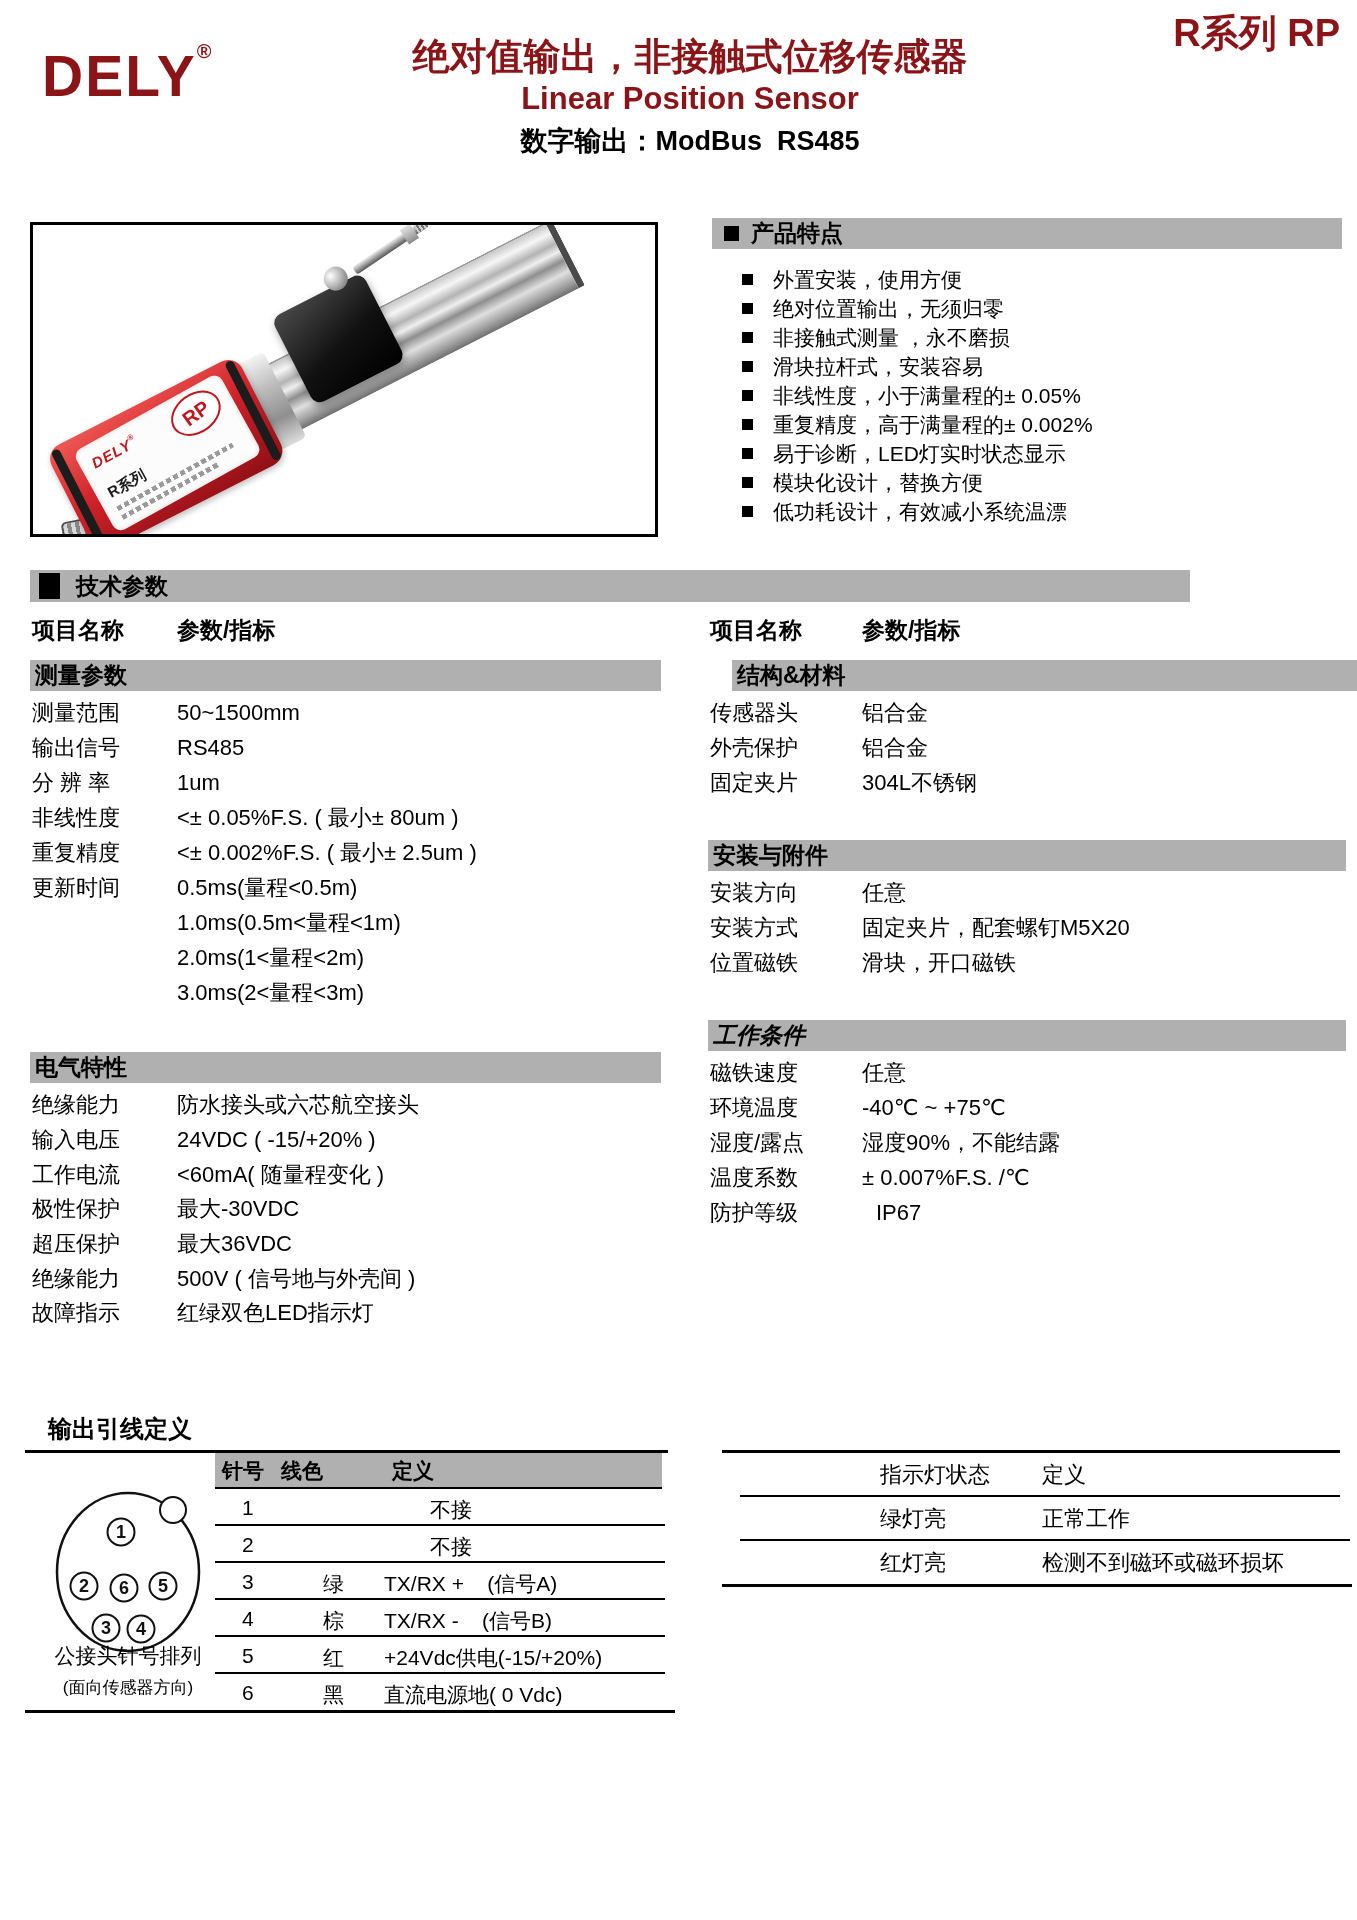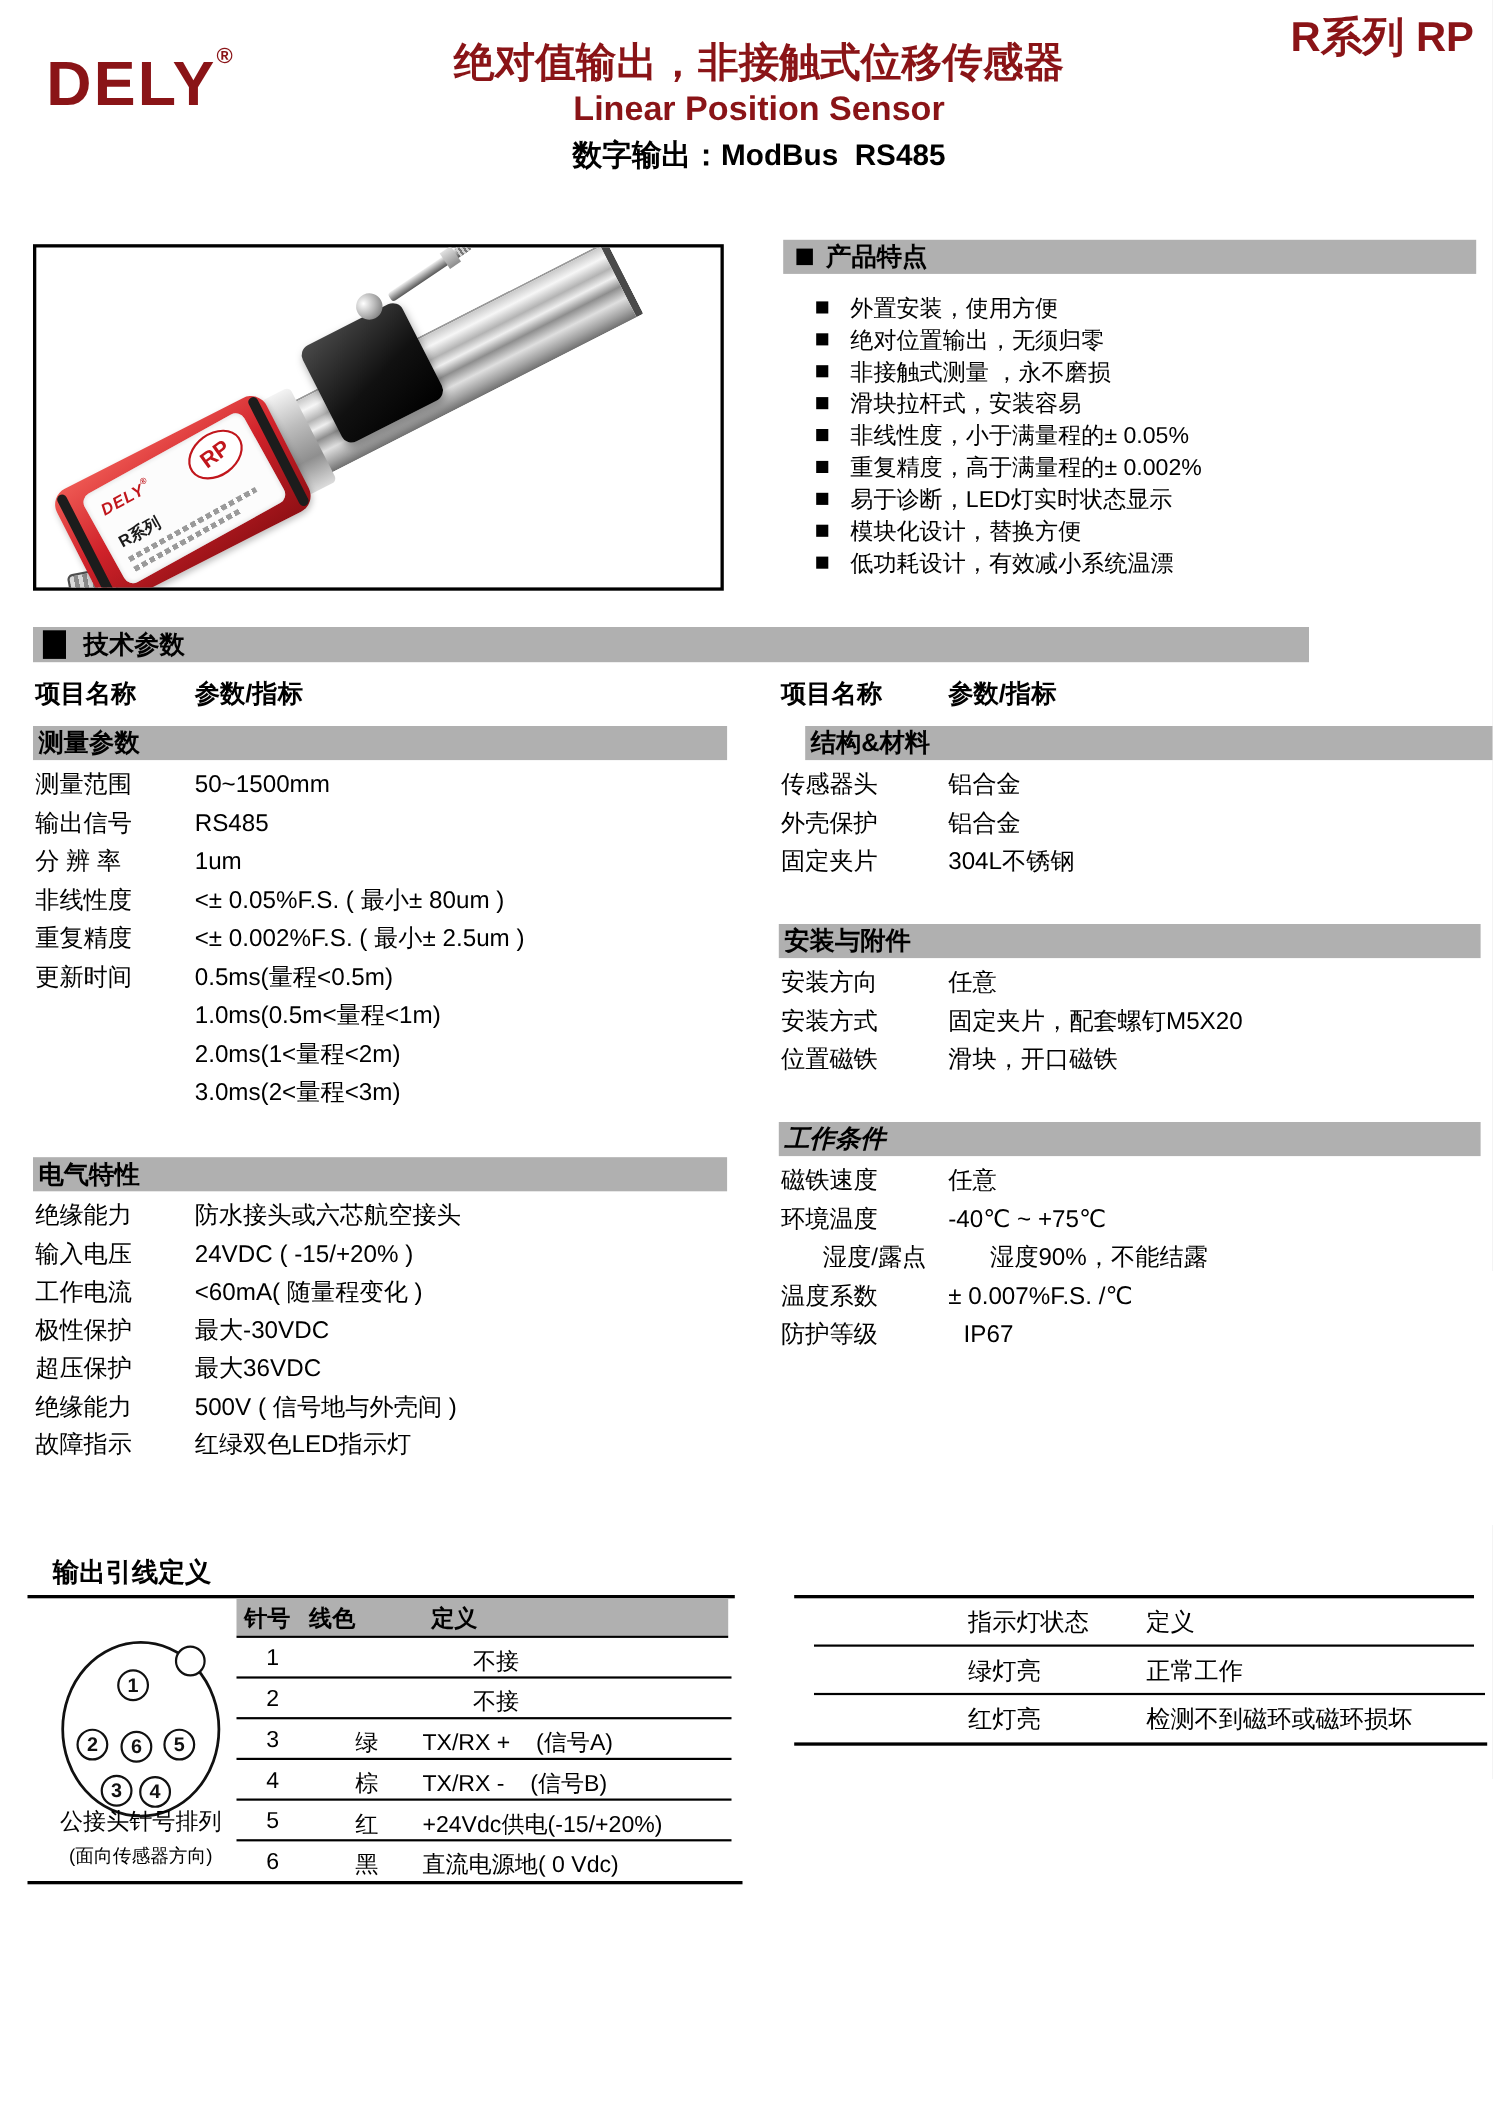--- a/index.html
+++ b/index.html
@@ -201,21 +201,21 @@
   <div class="abs prow rcol" style="left:710px;top:770px;"><span class="pl">固定夹片</span><span>304L不锈钢</span></div>
 
   <div class="abs bar-sub" style="left:708px;top:840px;width:633px;height:31px;">安装与附件</div>
   <div class="abs prow rcol" style="left:710px;top:880px;"><span class="pl">安装方向</span><span>任意</span></div>
   <div class="abs prow rcol" style="left:710px;top:915px;"><span class="pl">安装方式</span><span>固定夹片，配套螺钉M5X20</span></div>
   <div class="abs prow rcol" style="left:710px;top:950px;"><span class="pl">位置磁铁</span><span>滑块，开口磁铁</span></div>
 
   <div class="abs bar-sub" style="left:708px;top:1020px;width:633px;height:31px;font-style:italic;">工作条件</div>
   <div class="abs prow rcol" style="left:710px;top:1060px;"><span class="pl">磁铁速度</span><span>任意</span></div>
   <div class="abs prow rcol" style="left:710px;top:1095px;"><span class="pl">环境温度</span><span>-40℃ ~ +75℃</span></div>
-  <div class="abs prow rcol" style="left:710px;top:1130px;margin-left:38px;"><span class="pl">湿度/露点</span><span>湿度90%，不能结露</span></div>
+  <div class="abs prow rcol" style="left:710px;top:1130px;"><span class="pl">湿度/露点</span><span>湿度90%，不能结露</span></div>
   <div class="abs prow rcol" style="left:710px;top:1165px;"><span class="pl">温度系数</span><span>± 0.007%F.S. /℃</span></div>
   <div class="abs prow rcol" style="left:710px;top:1200px;"><span class="pl">防护等级</span><span style="padding-left:14px;">IP67</span></div>
 
   <div class="abs" style="left:48px;top:1413px;font-size:24px;font-weight:700;text-align:center;">输出引线定义</div>
 
   <svg class="abs svg-conn" viewBox="0 0 195 180">
     <ellipse cx="96" cy="86" rx="71" ry="79" fill="#fff" stroke="#111" stroke-width="2.5"></ellipse>
     <circle cx="141" cy="24" r="13" fill="#fff" stroke="#111" stroke-width="2"></circle>
     <g stroke="#111" stroke-width="2" fill="#fff">
       <circle cx="89" cy="46" r="13.5"></circle>

